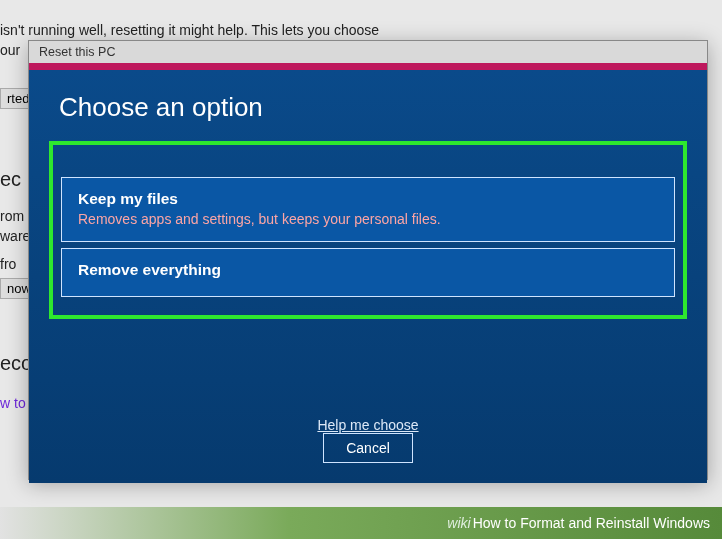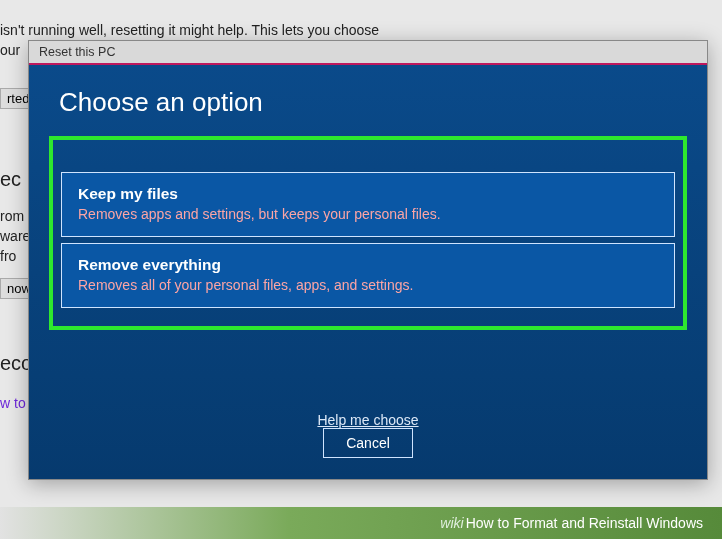--- a/index.html
+++ b/index.html
@@ -26,21 +26,21 @@
     left: 28px;
     top: 40px;
     width: 680px;
     height: 440px;
     border: 1px solid #888;
     background: #063a6e;
     box-shadow: 0 4px 20px rgba(0,0,0,0.3);
   }
   .titlebar {
     background: #d9d9d9;
-    border-bottom: 2px solid #be185d;
+    border-bottom: 7px solid #be185d;
     padding: 4px 10px;
     font-size: 12.5px;
     color: #333;
   }
   .dlg-body {
     padding: 22px 30px 18px 30px;
     height: calc(100% - 25px);
     position: relative;
     color: #fff;
     background: linear-gradient(#0a4a8a 0%, #063a6e 100%);
@@ -100,55 +100,54 @@
   .caption-bar {
     position: absolute;
     bottom: 0;
     left: 0;
     right: 0;
     height: 32px;
     background: linear-gradient(to right, #e2e2e2 0%, #7aaa5a 40%, #568a3a 100%);
     display: flex;
     align-items: center;
     justify-content: flex-end;
-    padding-right: 19px;
+    padding-right: 12px;
     font-size: 14px;
     color: #fff;
     font-style: italic;
   }
   .caption-bar .wiki { color: #dfeedd; font-style: italic; margin-right: 2px; }
   .caption-bar .title-part { font-style: normal; font-weight: 500; }
 </style>
 </head>
 <body>
 
 <div class="bg-word" style="top:22px;left:0">isn't running well, resetting it might help. This lets you choose</div>
 <div class="bg-word" style="top:42px;left:0">our</div>
 <div class="bg-btn" style="top:88px;left:0">rted</div>
 <div class="bg-word" style="top:168px;left:0;font-size:20px">ec</div>
 <div class="bg-word" style="top:208px;left:0">rom</div>
 <div class="bg-word" style="top:228px;left:0">ware</div>
-<div class="bg-word" style="top:248px;left:0"> fro</div>
+<div class="bg-word" style="top:256px;left:0"> fro</div>
 <div class="bg-btn" style="top:278px;left:0">now</div>
 <div class="bg-word" style="top:352px;left:0;font-size:20px">eco</div>
 <div class="bg-word bg-link" style="top:395px;left:0">w to</div>
 
 <div class="window">
   <div class="titlebar">Reset this PC</div>
   <div class="dlg-body">
     <div class="dlg-title">Choose an option</div>
 
     <div class="highlight-box">
       <div class="option-card">
         <div class="opt-title">Keep my files</div>
         <div class="opt-desc">Removes apps and settings, but keeps your personal files.</div>
       </div>
       <div class="option-card">
         <div class="opt-title">Remove everything</div>
-        <div class="opt-desc">Removes all of your personal files, apps, and settings.</div>
       </div>
     </div>
 
     <div class="footer">
       <span class="help-link">Help me choose</span>
       <button class="cancel-btn">Cancel</button>
     </div>
   </div>
 </div>
 

